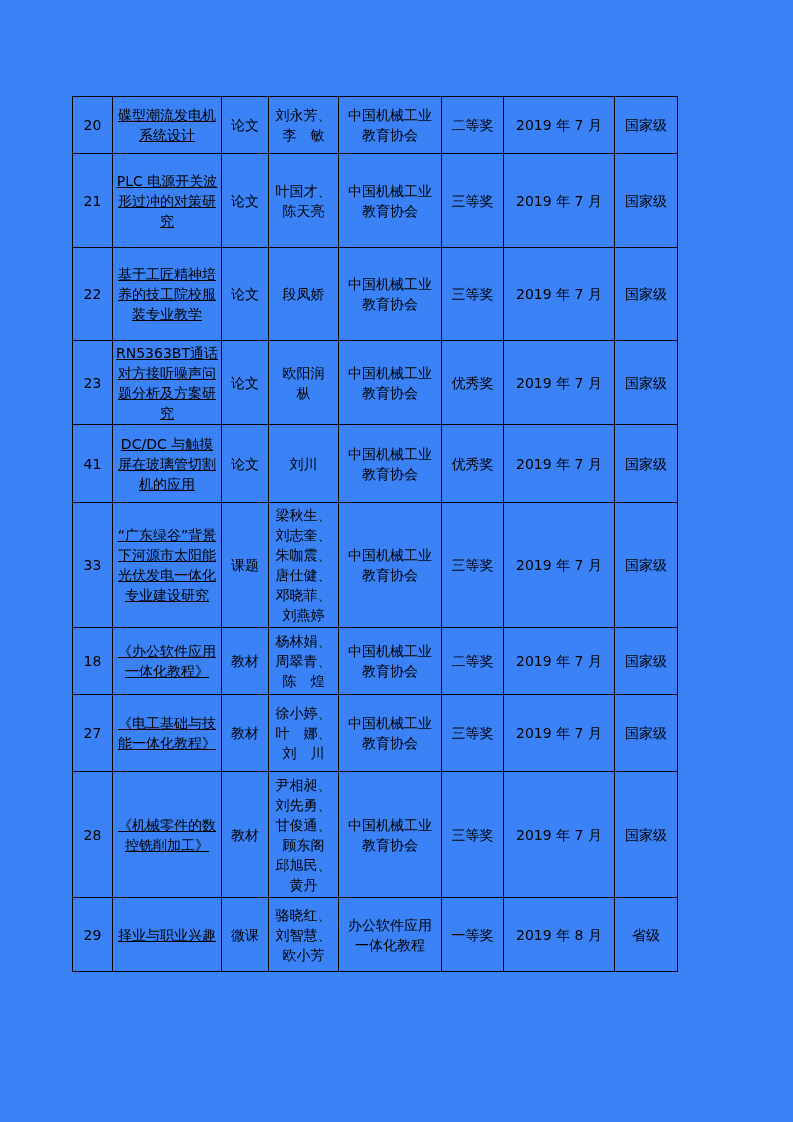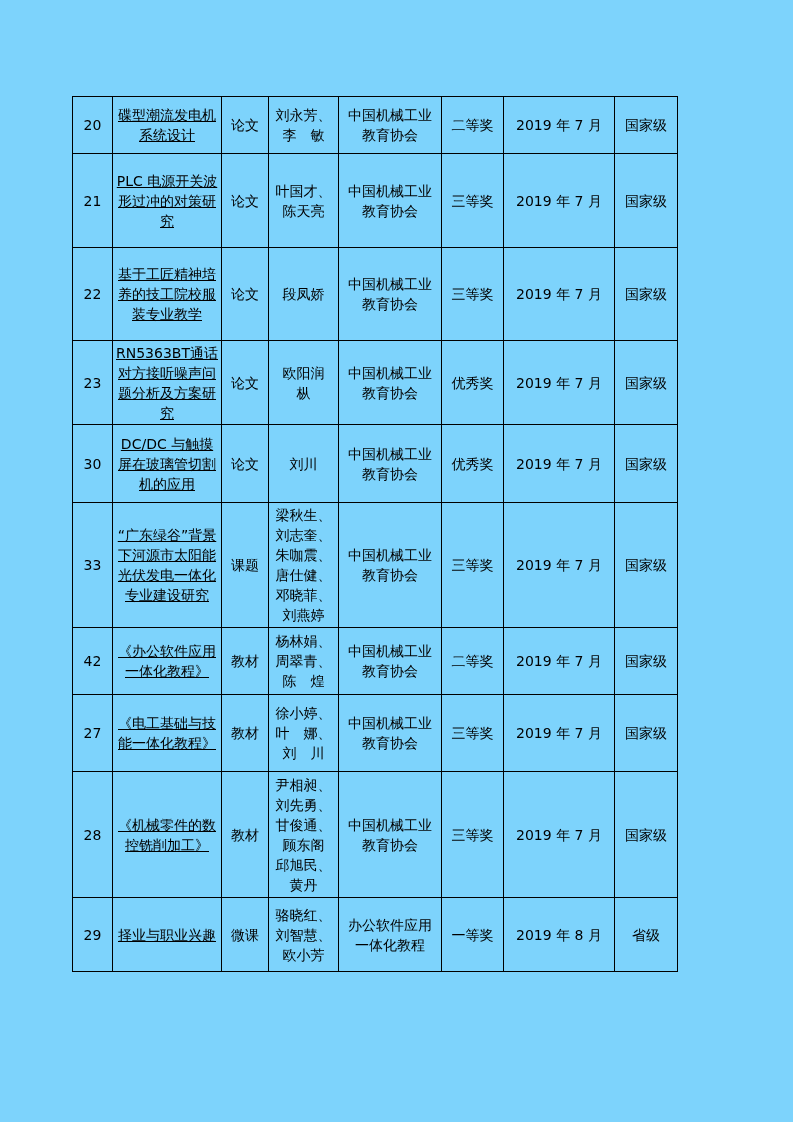--- a/index.html
+++ b/index.html
@@ -1,18 +1,18 @@
 <!DOCTYPE html>
 <html><head>
 <meta charset="utf-8">
 <style>
   html, body { margin: 0; padding: 0; background: #ffffff; }
   body { width: 793px; height: 1122px; position: relative; overflow: hidden;
          font-family: "DejaVu Sans", "Liberation Sans", sans-serif; color: #000; }
-  .page { position: absolute; left: 0; top: 0; width: 793px; height: 1122px; background: #7dd3fc; }
+  .page { position: absolute; left: 0; top: 0; width: 793px; height: 1122px; background: #3b82f6; }
   table.awards {
     position: absolute; left: 72px; top: 96px;
     border-collapse: collapse; table-layout: fixed;
     width: 605px;
   }
   table.awards td {
     border: 1px solid #000;
     text-align: center; vertical-align: middle;
     font-size: 14px; line-height: 20px;
     padding: 0 3px;
@@ -85,21 +85,21 @@
         <td>
           <span class="author-line">欧阳润</span>
           <span class="author-line">枞</span>
         </td>
         <td>中国机械工业教育协会</td>
         <td>优秀奖</td>
         <td class="c-date">2019 年 7 月</td>
         <td>国家级</td>
       </tr>
       <tr style="height:78px">
-        <td class="c-no">30</td>
+        <td class="c-no">41</td>
         <td class="c-title">DC/DC 与触摸屏在玻璃管切割机的应用</td>
         <td>论文</td>
         <td>
           <span class="author-line">刘川</span>
         </td>
         <td>中国机械工业教育协会</td>
         <td>优秀奖</td>
         <td class="c-date">2019 年 7 月</td>
         <td>国家级</td>
       </tr>
@@ -114,21 +114,21 @@
           <span class="author-line">唐仕健、</span>
           <span class="author-line">邓晓菲、</span>
           <span class="author-line">刘燕婷</span>
         </td>
         <td>中国机械工业教育协会</td>
         <td>三等奖</td>
         <td class="c-date">2019 年 7 月</td>
         <td>国家级</td>
       </tr>
       <tr style="height:67px">
-        <td class="c-no">42</td>
+        <td class="c-no">18</td>
         <td class="c-title">《办公软件应用一体化教程》</td>
         <td>教材</td>
         <td>
           <span class="author-line">杨林娟、</span>
           <span class="author-line">周翠青、</span>
           <span class="author-line">陈　煌</span>
         </td>
         <td>中国机械工业教育协会</td>
         <td>二等奖</td>
         <td class="c-date">2019 年 7 月</td>

